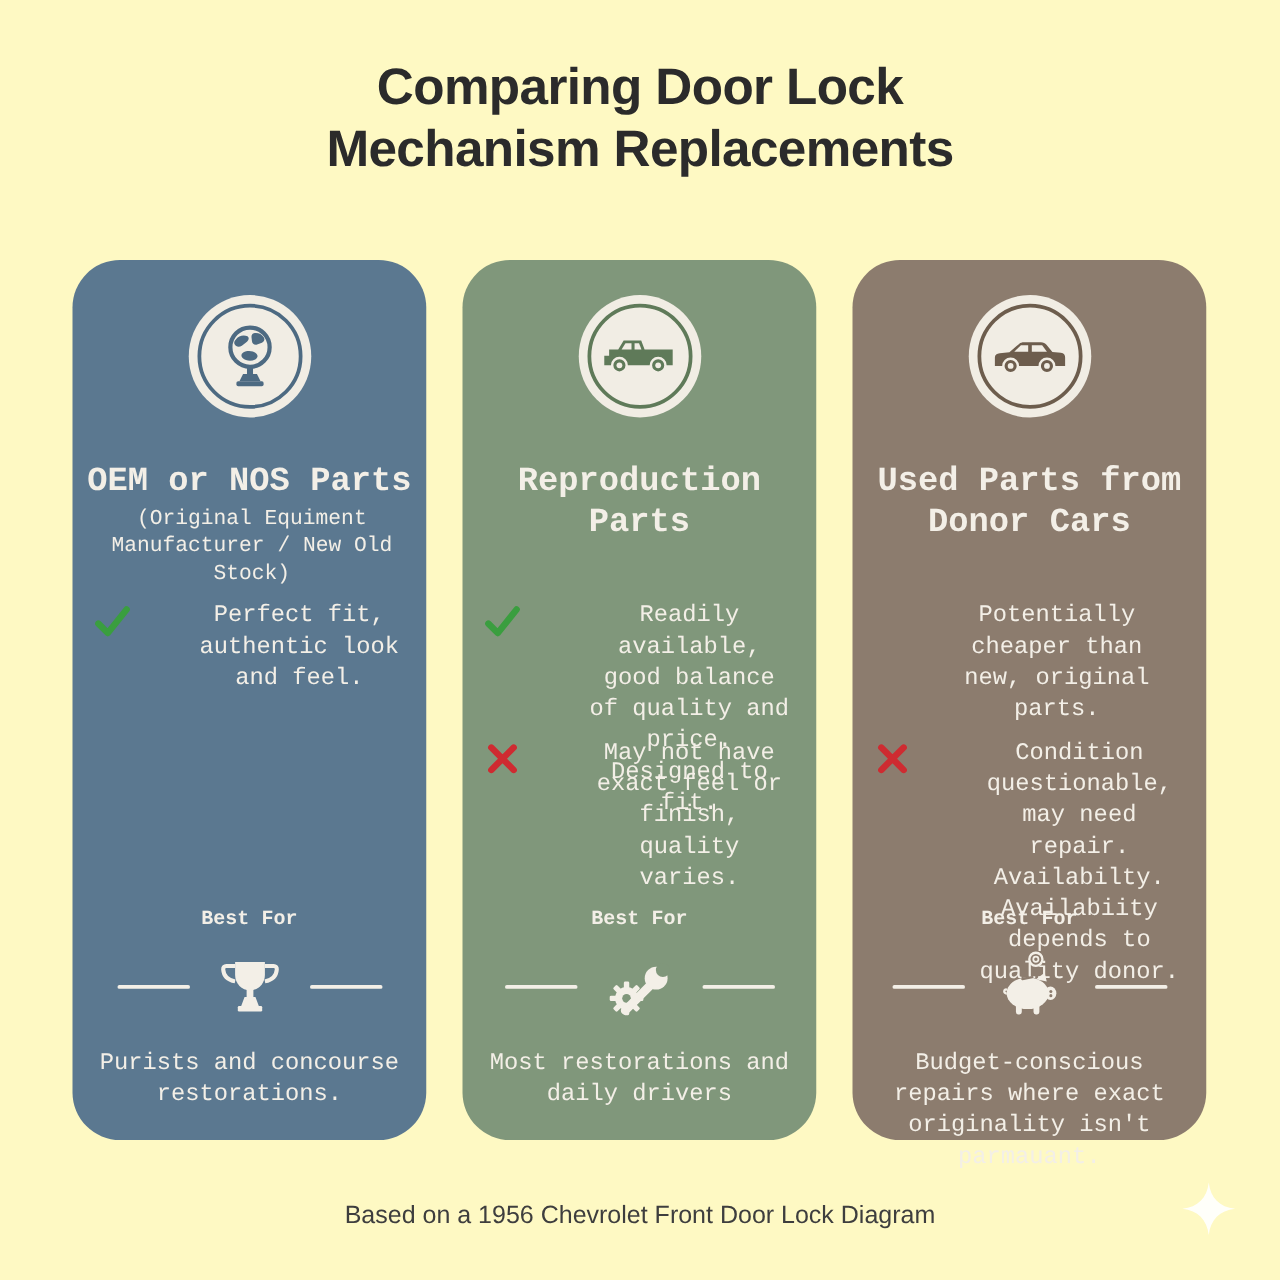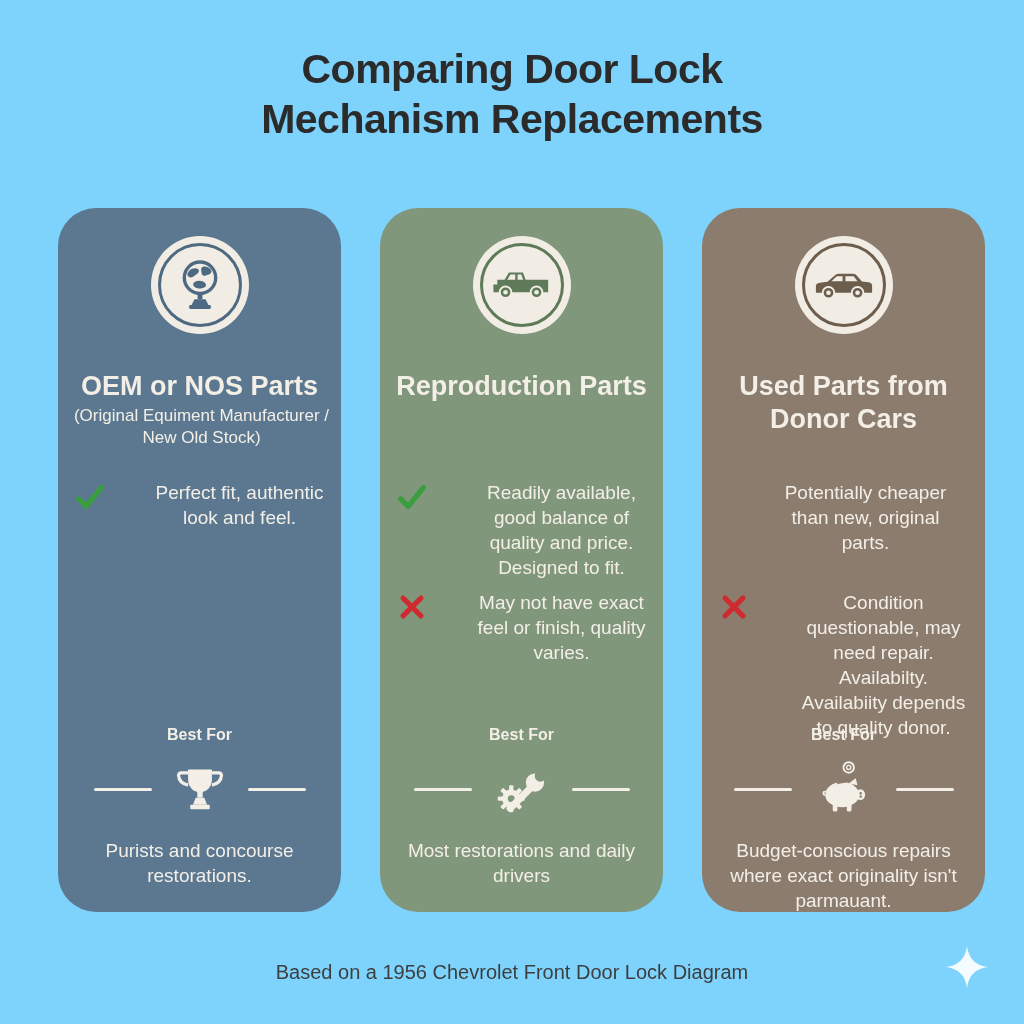--- a/index.html
+++ b/index.html
@@ -1,24 +1,24 @@
 <!DOCTYPE html>
 <html><head>
 <meta charset="utf-8">
 <style>
   html,body{margin:0;padding:0;}
   body{width:1024px;height:1024px;background:#f5f4f2;font-family:"Liberation Sans","DejaVu Sans",sans-serif;overflow:hidden;}
-  .canvas{position:relative;width:1024px;height:1024px;background:#7dd3fc;}
+  .canvas{position:relative;width:1024px;height:1024px;background:#fef9c3;}
 
   
   .page-title{position:absolute;top:44px;left:0;width:1024px;text-align:center;color:#2b2b2b;
     font-size:41px;font-weight:bold;line-height:50px;letter-spacing:-0.5px;}
 
   
-  .cards{position:absolute;top:208px;left:58px;width:909px;display:flex;gap:39px;}
+  .cards{position:absolute;top:208px;left:58px;width:909px;display:flex;gap:29px;font-family:Liberation Mono, monospace;}
   .card{position:relative;flex:0 0 283px;height:704px;border-radius:38px;color:#f3efe7;}
   .card-blue{background:#5b7890;}
   .card-green{background:#80977b;}
   .card-brown{background:#8c7c6e;}
 
   
   .icon-outer{position:absolute;top:28px;left:50%;transform:translateX(-50%);
     width:98px;height:98px;border-radius:50%;background:#f1ede4;
     display:flex;align-items:center;justify-content:center;}
   .icon-inner{width:84px;height:84px;border-radius:50%;background:#f1ede4;

